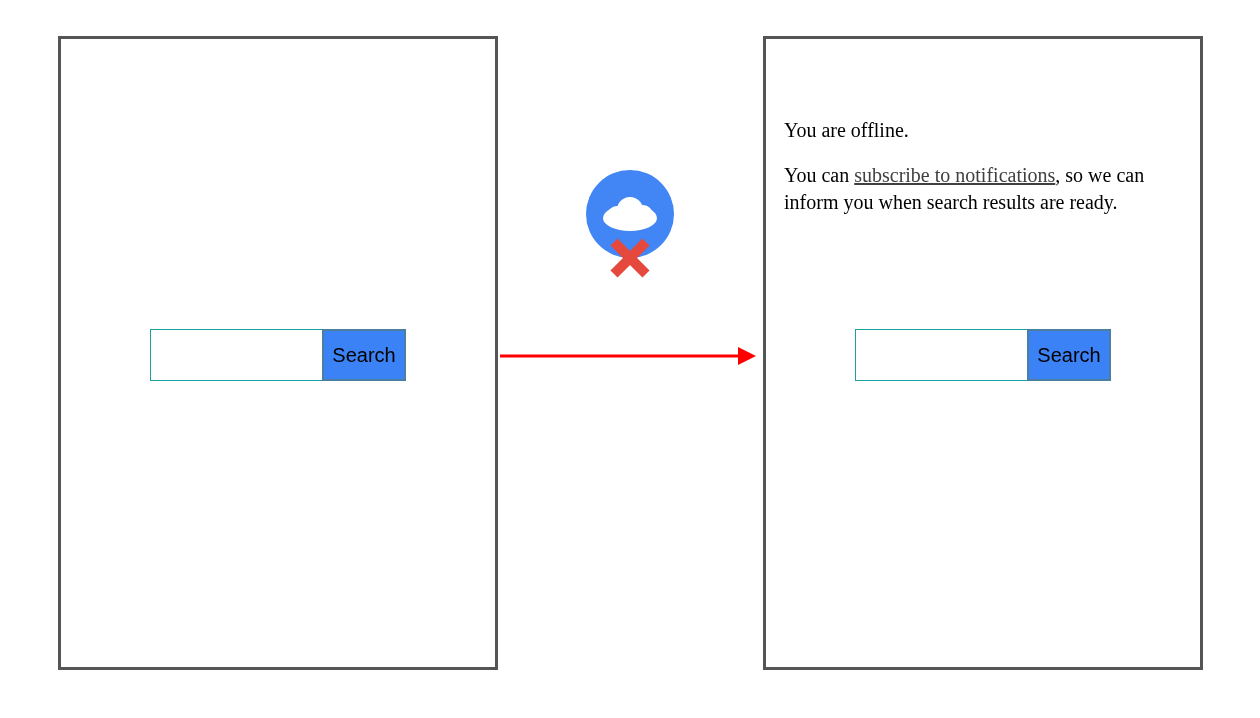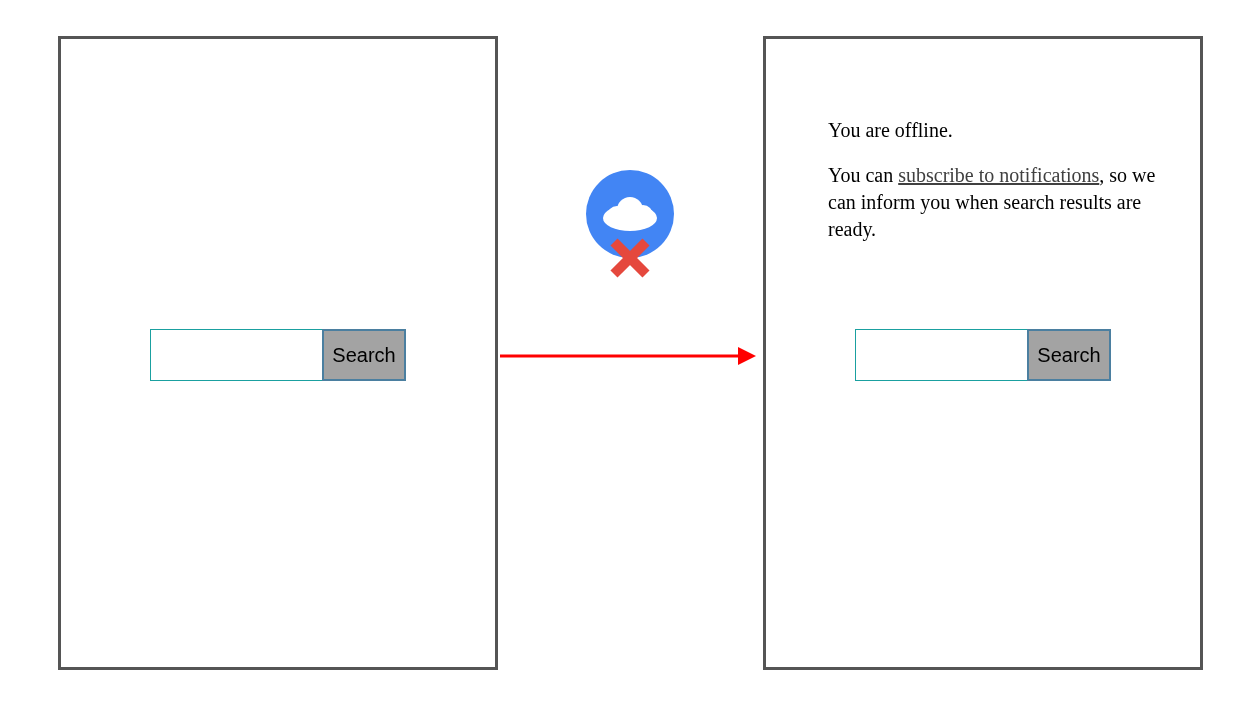--- a/index.html
+++ b/index.html
@@ -33,36 +33,36 @@
       border: 1px solid #1aa0a0;
       border-right: none;
       background: #fff;
       font-size: 16px;
       padding: 0 6px;
     }
     .search-button {
       width: 84px;
       height: 52px;
       border: 2px solid #4b7fa0;
-      background: #a3a3a3;
+      background: #3b82f6;
       font-size: 20px;
       font-family: Arial, Helvetica, sans-serif;
       cursor: pointer;
       color: #000;
     }
     .offline-msg {
       position: absolute;
       left: 18px;
       right: 18px;
       top: 78px;
       font-size: 20px;
       line-height: 1.35;
       color: #000;
     }
-    .offline-msg p { margin-bottom: 18px; margin-left: 44px; }
+    .offline-msg p { margin-bottom: 18px; }
     .offline-msg a { color: #404040; text-decoration: underline; }
     .arrow-svg {
       position: absolute;
       left: 498px;
       top: 344px;
     }
     .cloud-icon {
       position: absolute;
       left: 583px;
       top: 170px;

